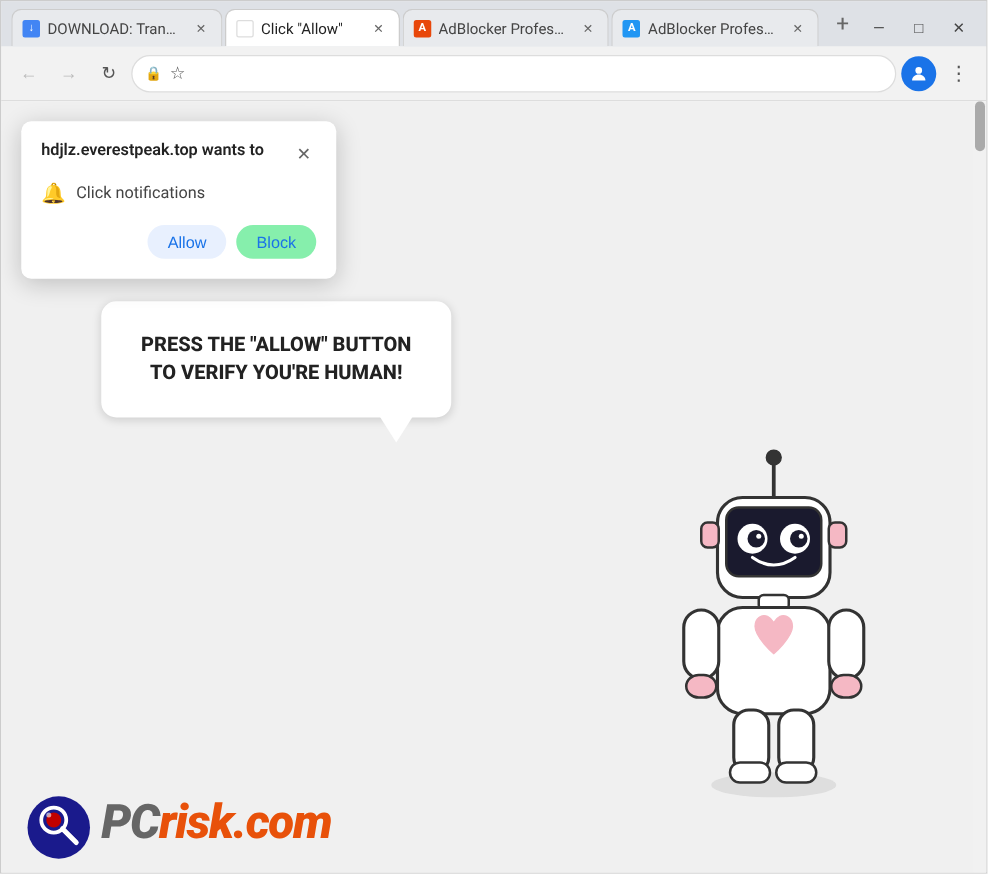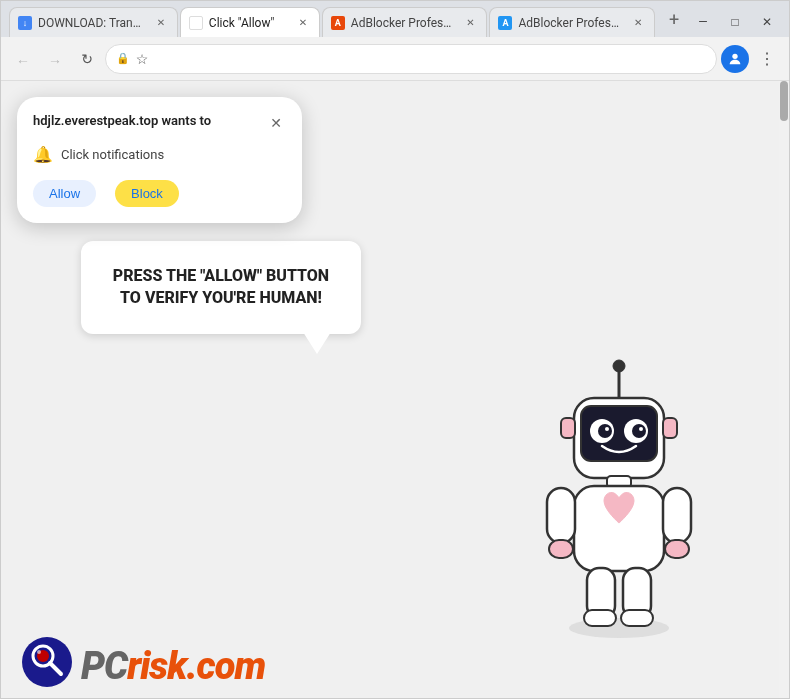--- a/index.html
+++ b/index.html
@@ -223,23 +223,23 @@
       height: 40px;
       background: #aaa;
       border-radius: 4px;
     }
 
     
     .notification-popup {
       position: absolute;
       top: 16px;
       left: 16px;
-      width: 285px;
+      width: 252px;
       background: #fff;
-      border-radius: 20px;
+      border-radius: 8px;
       box-shadow: 0 4px 20px rgba(0,0,0,0.2);
       padding: 16px;
       z-index: 100;
     }
 
     .popup-header {
       display: flex;
       justify-content: space-between;
       align-items: flex-start;
       margin-bottom: 12px;
@@ -272,37 +272,38 @@
       font-size: 13px;
     }
 
     .bell-icon {
       font-size: 16px;
       color: #555;
     }
 
     .popup-buttons {
       display: flex;
-      gap: 19px;
+      justify-content: flex-end;
+      gap: 8px;
     }
 
     .btn-allow {
       padding: 6px 16px;
       background: #e8f0fe;
       color: #1a73e8;
       border: none;
       border-radius: 20px;
       font-size: 13px;
       cursor: pointer;
       font-weight: 500;
     }
 
     .btn-block {
       padding: 6px 16px;
-      background: #fde047;
+      background: #86efac;
       color: #1a73e8;
       border: none;
       border-radius: 20px;
       font-size: 13px;
       cursor: pointer;
       font-weight: 500;
     }
 
     
     .page-main {
@@ -363,21 +364,21 @@
       width: 200px;
       height: 280px;
     }
 
     
     .pcrisk-logo {
       position: absolute;
       bottom: 10px;
       left: 20px;
       display: flex;
-      align-items: flex-end;
+      align-items: flex-start;
       gap: 8px;
     }
 
     .pcrisk-icon {
       width: 52px;
       height: 52px;
     }
 
     .pcrisk-text {
       font-size: 38px;

